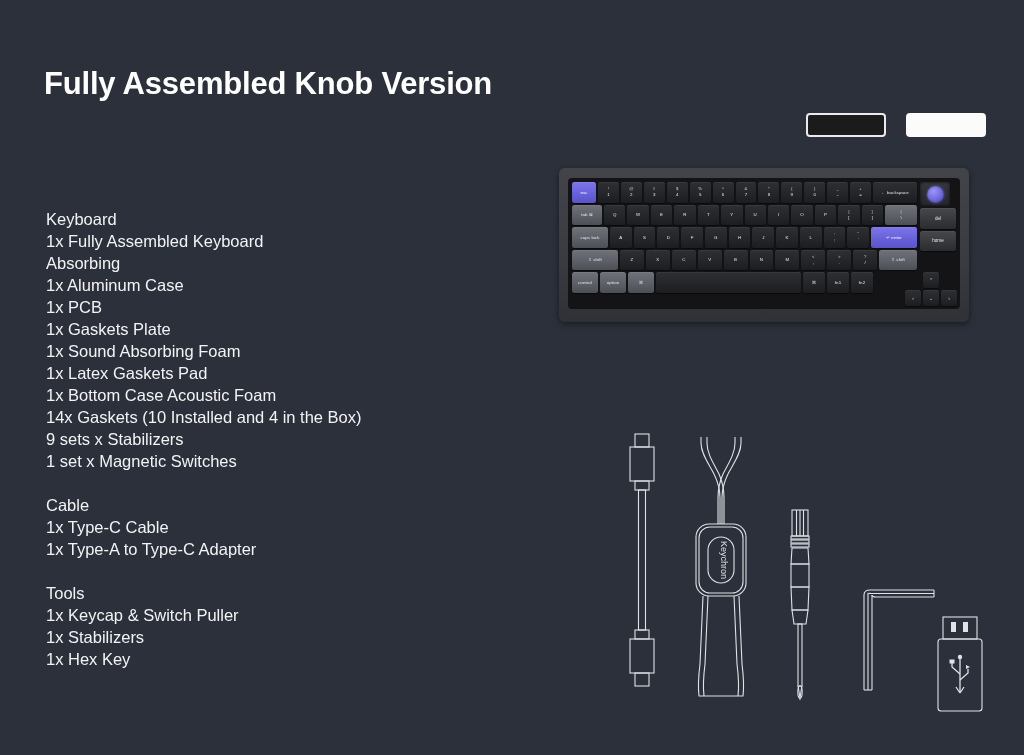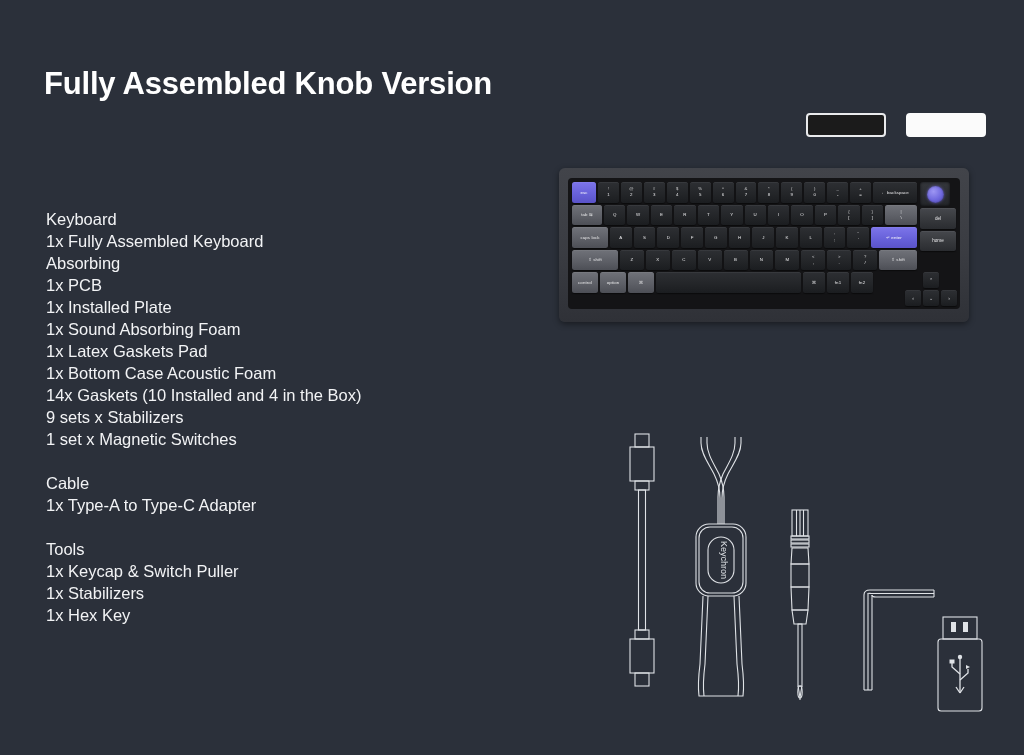--- a/index.html
+++ b/index.html
@@ -194,30 +194,32 @@
 
   <div class="swatches">
     <div class="swatch dark"></div>
     <div class="swatch light"></div>
   </div>
 
   <div class="contents" id="contents-list">
       <div class="line">Keyboard</div>
       <div class="line">1x Fully Assembled Keyboard</div>
       <div class="line">Absorbing</div>
+      <div class="line">1x Aluminum Case</div>
       <div class="line">1x PCB</div>
-      <div class="line">1x Installed Plate</div>
+      <div class="line">1x Gaskets Plate</div>
       <div class="line">1x Sound Absorbing Foam</div>
       <div class="line">1x Latex Gaskets Pad</div>
       <div class="line">1x Bottom Case Acoustic Foam</div>
       <div class="line">14x Gaskets (10 Installed and 4 in the Box)</div>
       <div class="line">9 sets x Stabilizers</div>
       <div class="line">1 set x Magnetic Switches</div>
       <div class="spacer"></div>
       <div class="line">Cable</div>
+      <div class="line">1x Type-C Cable</div>
       <div class="line">1x Type-A to Type-C Adapter</div>
       <div class="spacer"></div>
       <div class="line">Tools</div>
       <div class="line">1x Keycap &amp; Switch Puller</div>
       <div class="line">1x Stabilizers</div>
       <div class="line">1x Hex Key</div>
     </div>
 
   <div class="kb-wrap">
     <div class="kb-inner">

